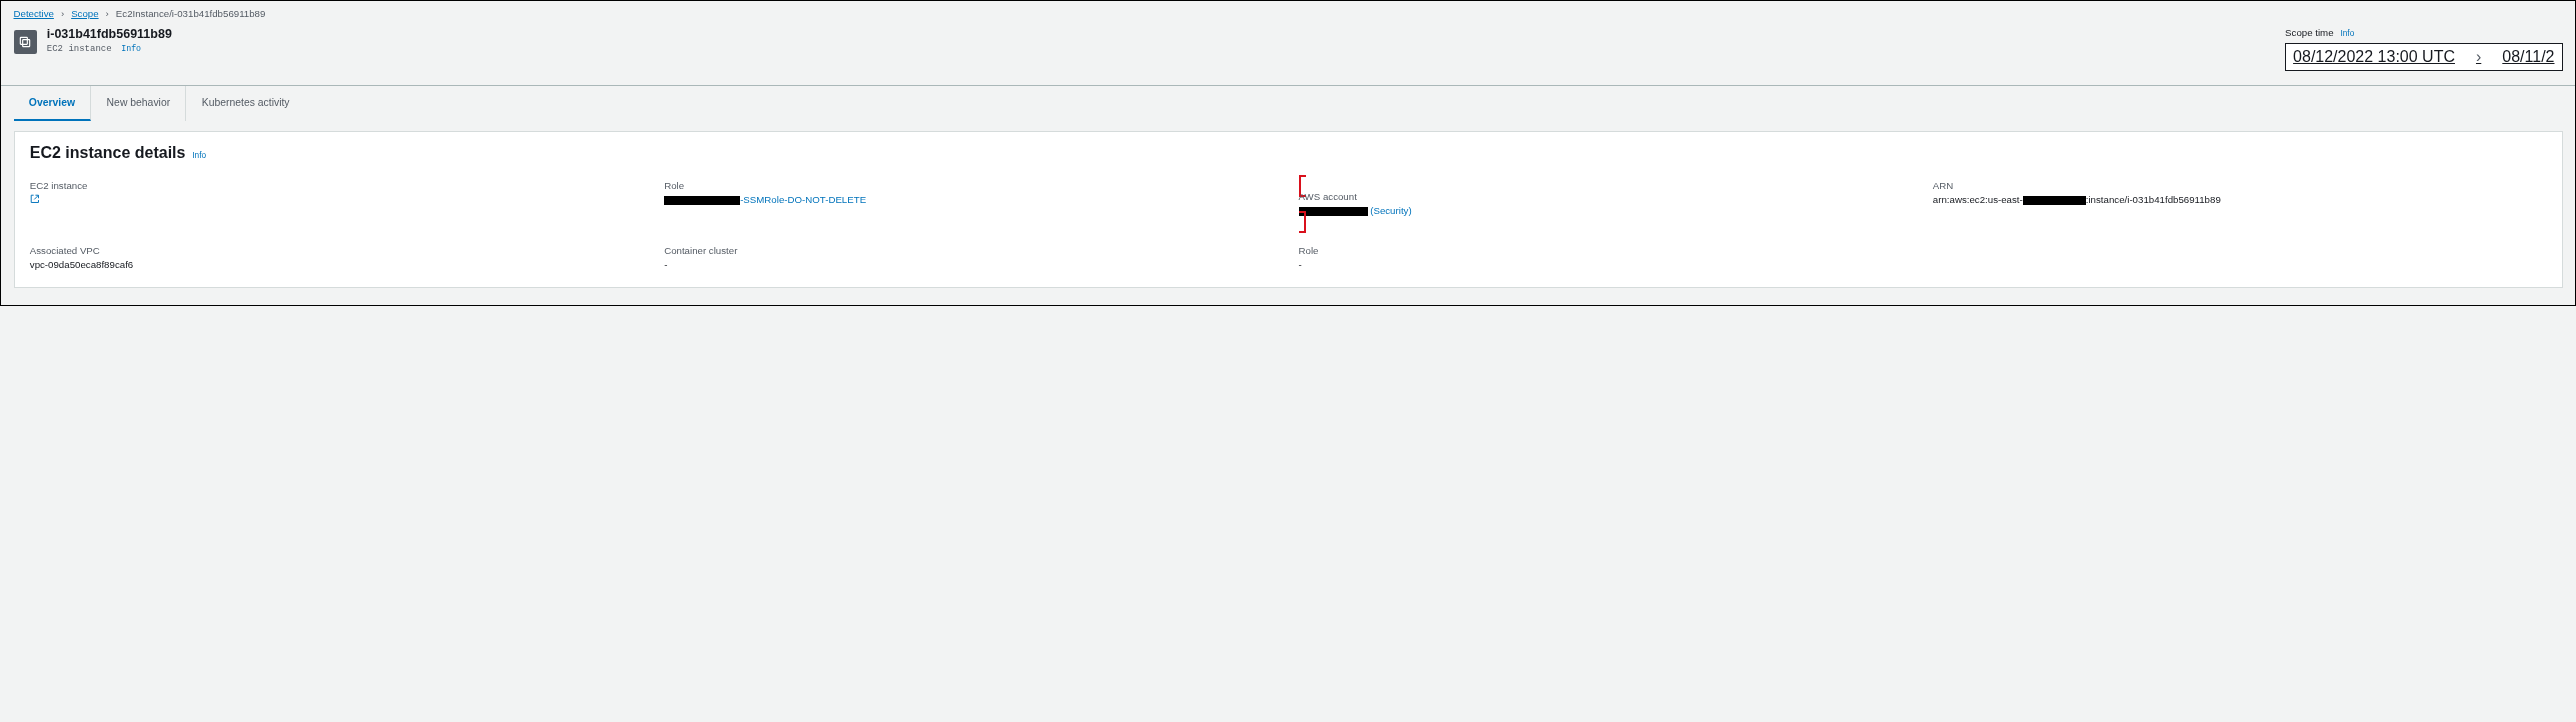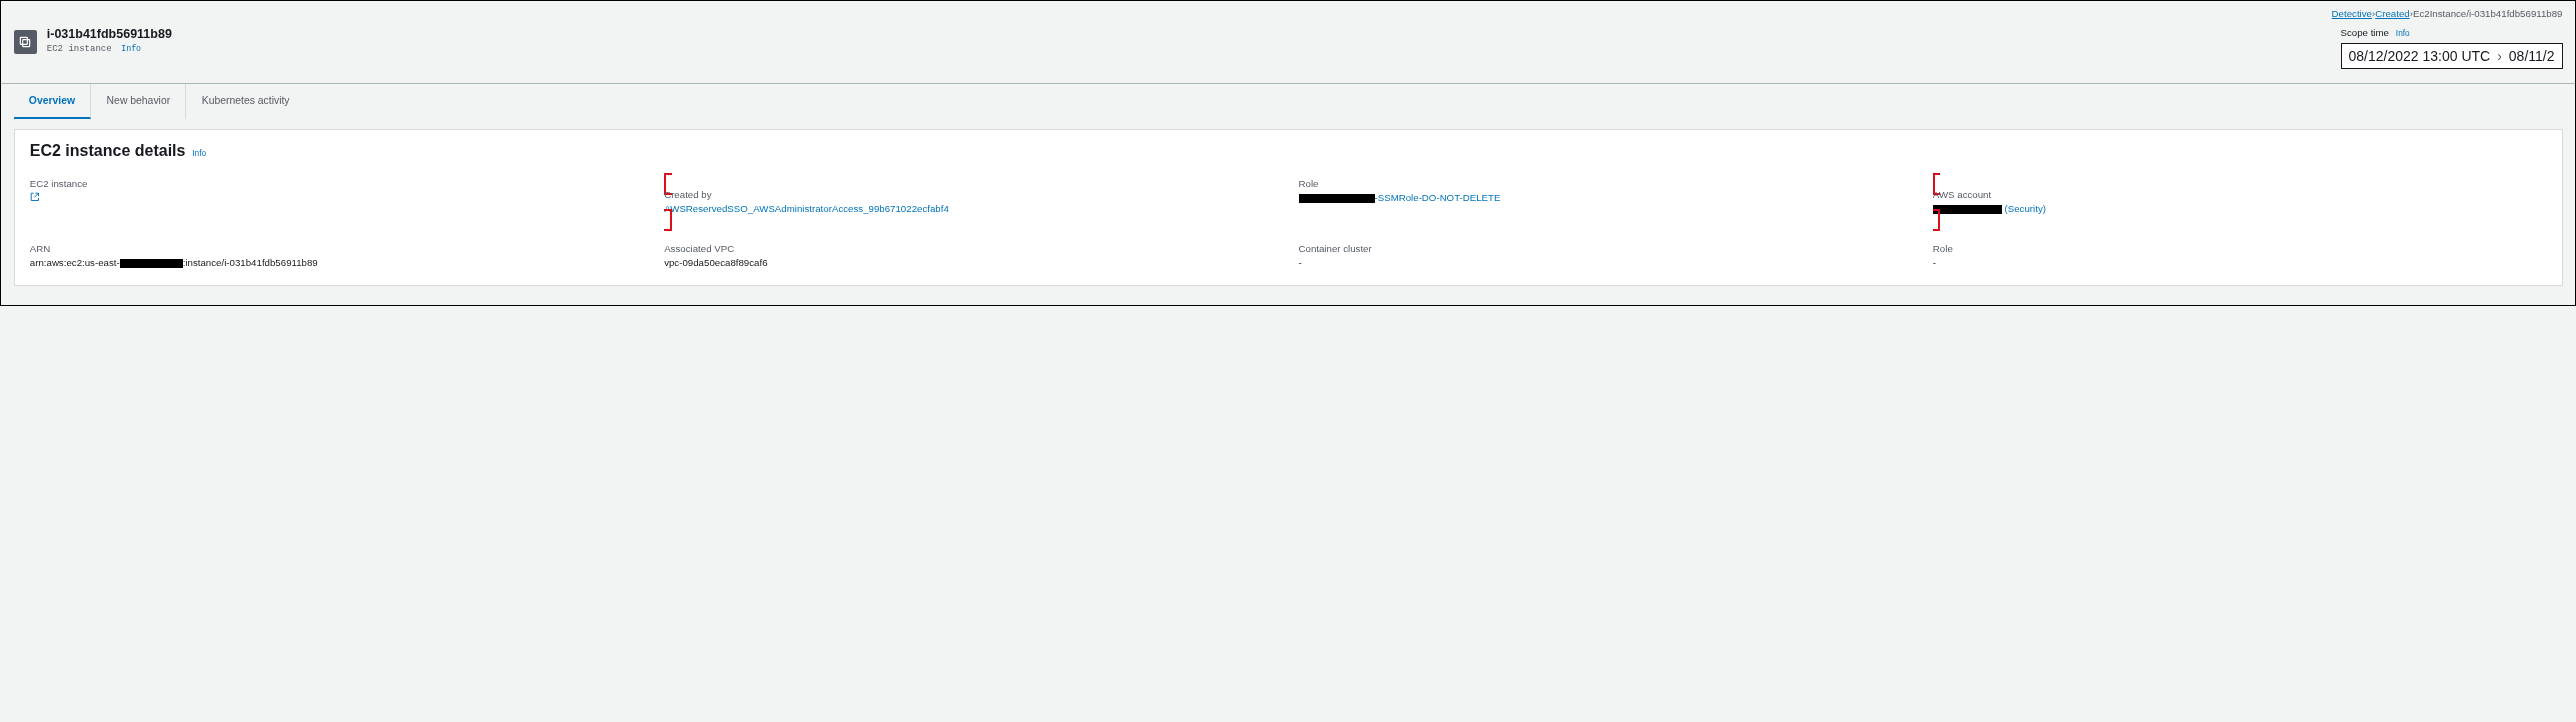--- a/index.html
+++ b/index.html
@@ -10,23 +10,23 @@
     background: #f2f3f3;
     border: 1.4px solid #000;
     min-height: 306px;
   }
   a { color: #0073bb; text-decoration: none; }
 
   
   .crumbs {
     display: flex;
     align-items: center;
+    gap: 7px;
     padding: 7px 12.5px 2.8px 12.5px;
     font-size: 9.7px;
-    justify-content: flex-end;
   }
   .crumbs a { text-decoration: underline; }
   .crumbs .sep { color: #545b64; }
   .crumbs .current { color: #545b64; }
 
   
   .hdr {
     display: flex;
     align-items: flex-start;
     padding: 5.6px 12.5px 14px 12.5px;
@@ -46,23 +46,24 @@
   .info-link { color: #0073bb; font-size: 8.3px; margin-left: 4.2px; cursor: pointer; }
   .hdr-spacer { flex: 1; }
   .scope {
     margin-top: 0;
   }
   .scope-label { font-size: 9.7px; color: #16191f; }
   .scope-box {
     margin-top: 4.2px;
     border: 1.4px solid #16191f;
     padding: 4.2px 7px;
-    display: flex; align-items: center; gap: 7px;
+    display: flex; align-items: center; gap: 21px;
     background: #fff;
-    font-size: 14px;
+    font-size: 16px;
+    text-decoration: underline;
   }
   .scope-box .sep { color: #545b64; }
 
   .hr { border-top: 0.7px solid #aab7b8; }
 
   
   .tabs {
     display: flex;
     padding: 0 12.5px;
     gap: 0;
@@ -116,21 +117,21 @@
     display: inline-block;
   }
   .ext-icon svg { width: 9.7px; height: 9.7px; }
 </style>
 </head>
 <body>
 
 <nav class="crumbs">
   <a href="#">Detective</a>
   <span class="sep">›</span>
-  <a href="#">Created</a>
+  <a href="#">Scope</a>
   <span class="sep">›</span>
   <span class="current">Ec2Instance/i-031b41fdb56911b89</span>
 </nav>
 
 <div class="hdr">
   <div class="res-icon">
     <svg viewBox="0 0 24 24" fill="none" stroke="currentColor" stroke-width="2">
       <rect x="4" y="4" width="12" height="12" rx="1"></rect>
       <rect x="8" y="8" width="12" height="12" rx="1"></rect>
     </svg>
@@ -175,26 +176,20 @@
           <svg viewBox="0 0 16 16" fill="none" stroke="#0073bb" stroke-width="1.6">
             <path d="M6 2H2v12h12v-4"></path>
               <path d="M9 2h5v5"></path>
               <path d="M14 2L7 9"></path>
           </svg>
         </span>
       </div>
     </div>
 
 
-    <div class="field">
-      <span class="hl-block">
-        <div class="lab">Created by</div>
-        <div class="val"><a href="#">AWSReservedSSO_AWSAdministratorAccess_99b671022ecfabf4</a></div>
-      </span>
-    </div>
 
     <div class="field">
       <div class="lab">Role</div>
       <div class="val">
         <a href="#">
           <span class="redact" style="width:76px"></span><span>-SSMRole-DO-NOT-DELETE</span>
         </a>
       </div>
     </div>
 

